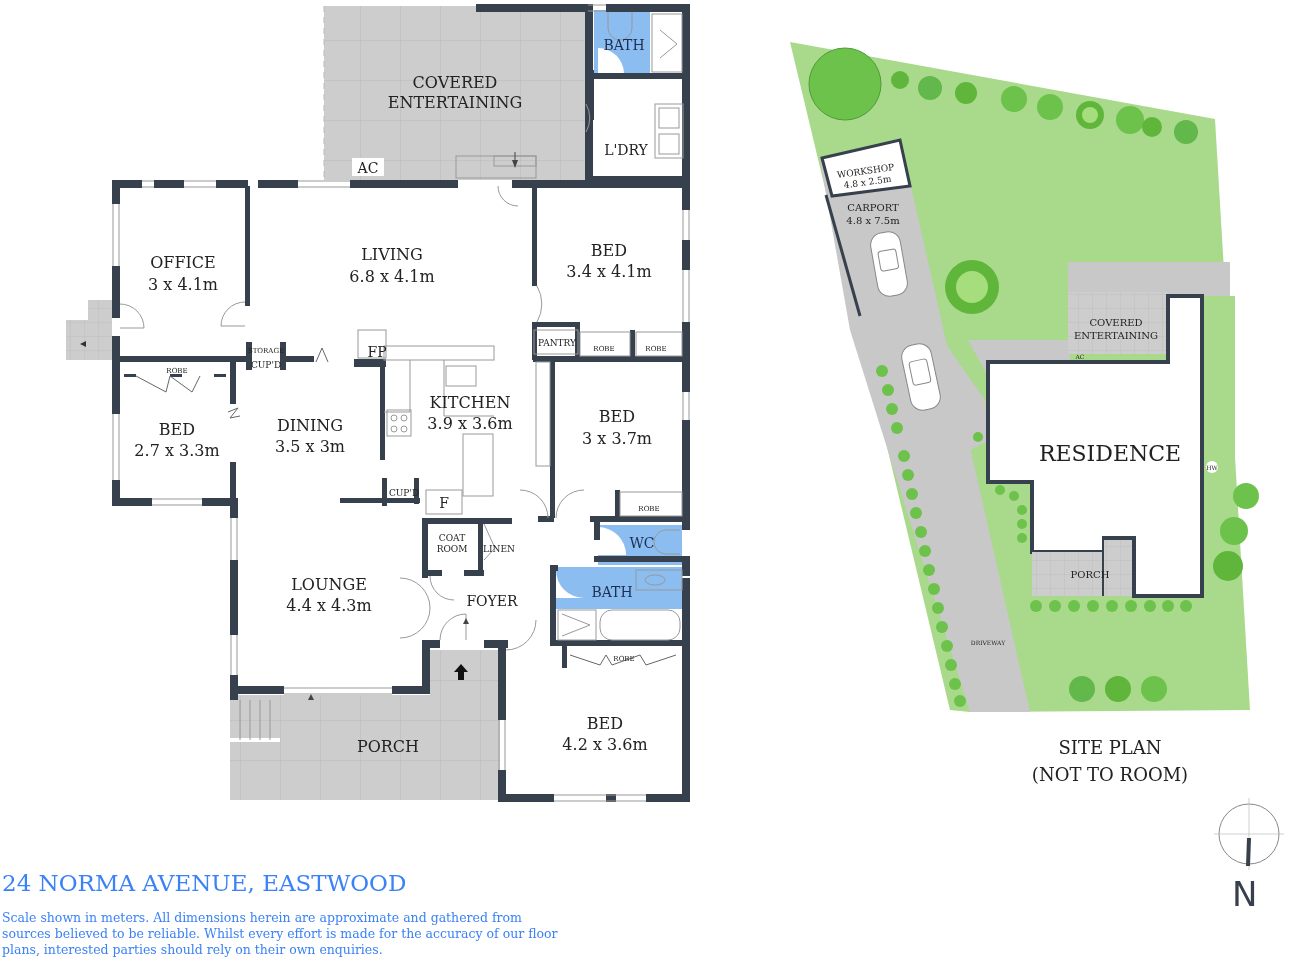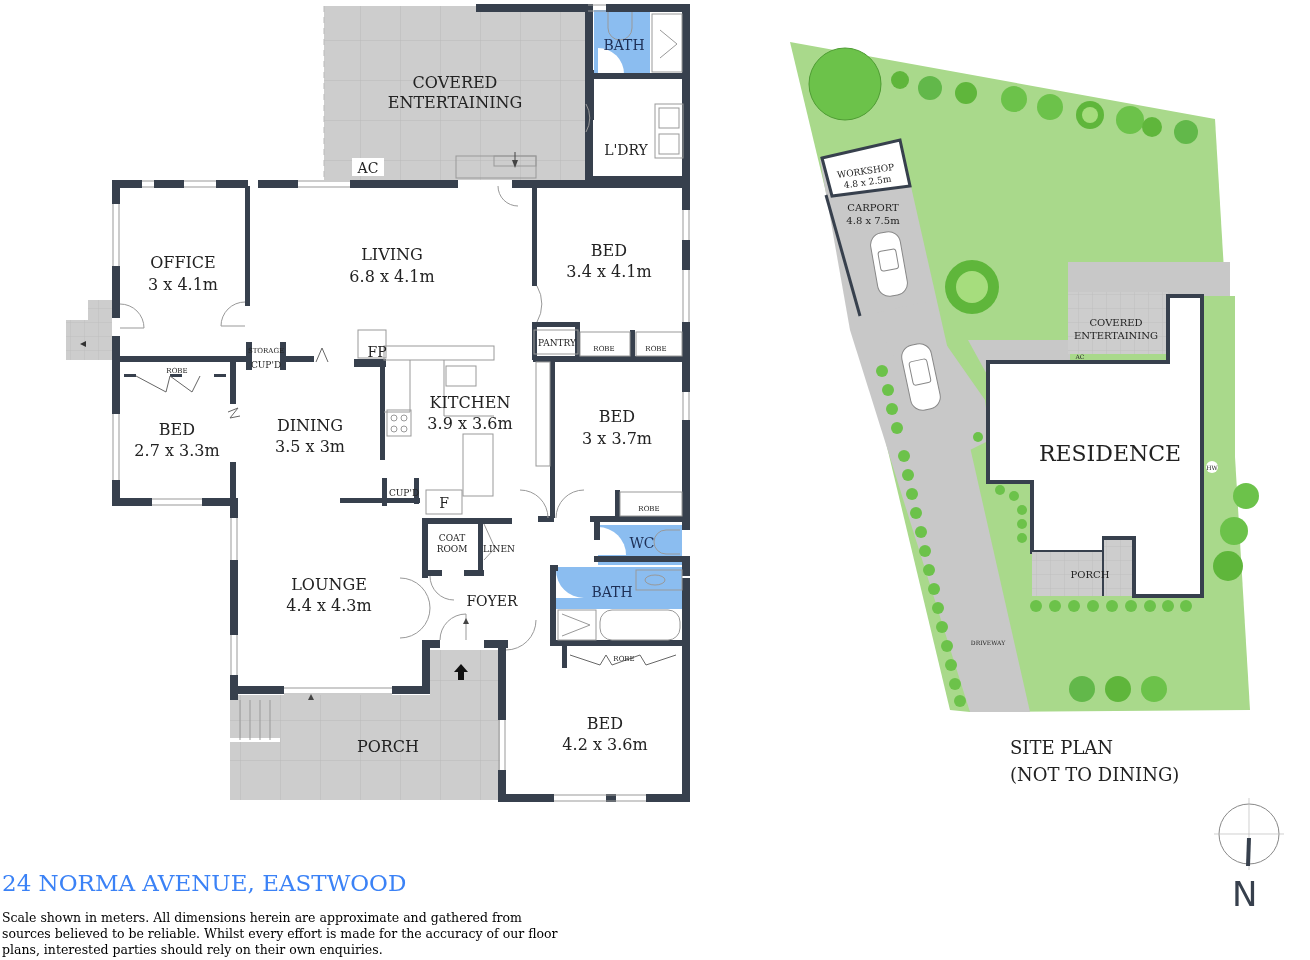--- a/index.html
+++ b/index.html
@@ -8,22 +8,22 @@
   .lbl { font-family: "DejaVu Serif", serif; fill: #222; text-anchor: middle; }
   .lbl-lg { font-size: 16px; }
   .lbl-md { font-size: 14px; }
   .lbl-sm { font-size: 9px; }
   .lbl-xs { font-size: 7px; }
   .lbl-blue { fill: #1d2f55; }
   .wall { fill: #37404d; }
   .thin { fill: none; stroke: #999; stroke-width: 1; }
   .thin-dk { fill: none; stroke: #666; stroke-width: 1; }
   .title { position: absolute; left: 2px; top: 870px; font-family: "DejaVu Serif", serif; font-size: 23px; color: #3b82f6; letter-spacing: 0px; }
-  .disclaimer { position: absolute; left: 2px; top: 910px; width: 560px; font-family: "DejaVu Serif", serif; font-size: 12.5px; line-height: 16px; color: #000000; }
-  .site-caption { position: absolute; left: 1010px; top: 734px; width: 200px; font-family: "DejaVu Serif", serif; font-size: 18px; line-height: 27px; color: #222; }
+  .disclaimer { position: absolute; left: 2px; top: 910px; width: 560px; font-family: "DejaVu Serif", serif; font-size: 12.5px; line-height: 16px; color: #3b82f6; }
+  .site-caption { position: absolute; left: 1010px; top: 734px; width: 200px; text-align: center; font-family: "DejaVu Serif", serif; font-size: 18px; line-height: 27px; color: #222; }
   .compass-n { position: absolute; left: 1232px; top: 874px; font-family: "DejaVu Sans", sans-serif; font-size: 34px; color: #37404d; }
 </style>
 </head>
 <body>
 
 <svg width="1310" height="960" viewBox="0 0 1310 960">
   <defs>
     <pattern id="tiles" width="40" height="40" patternUnits="userSpaceOnUse">
       <rect width="40" height="40" fill="#cdcdcd"></rect>
       <path d="M40 0 L0 0 0 40" fill="none" stroke="#b9b9b9" stroke-width="1"></path>
@@ -412,17 +412,17 @@
     <line x1="1249" y1="798" x2="1249" y2="870" stroke="#bbb" stroke-width="0.7"></line>
     <line x1="1214" y1="834" x2="1284" y2="834" stroke="#bbb" stroke-width="0.7"></line>
     <line x1="1249" y1="838" x2="1248" y2="866" stroke="#37404d" stroke-width="4"></line>
   </g>
 </svg>
 
 <div class="compass-n">N</div>
 
 <div class="site-caption">
   <div>SITE PLAN</div>
-  <div>(NOT TO DINING)</div>
+  <div>(NOT TO ROOM)</div>
 </div>
 
 <div class="title">24 NORMA AVENUE, EASTWOOD</div>
 <div class="disclaimer">Scale shown in meters. All dimensions herein are approximate and gathered from sources believed to be  reliable. Whilst every effort is made for the accuracy of our floor plans, interested parties should rely on their own enquiries.</div>
 
 </body></html>

